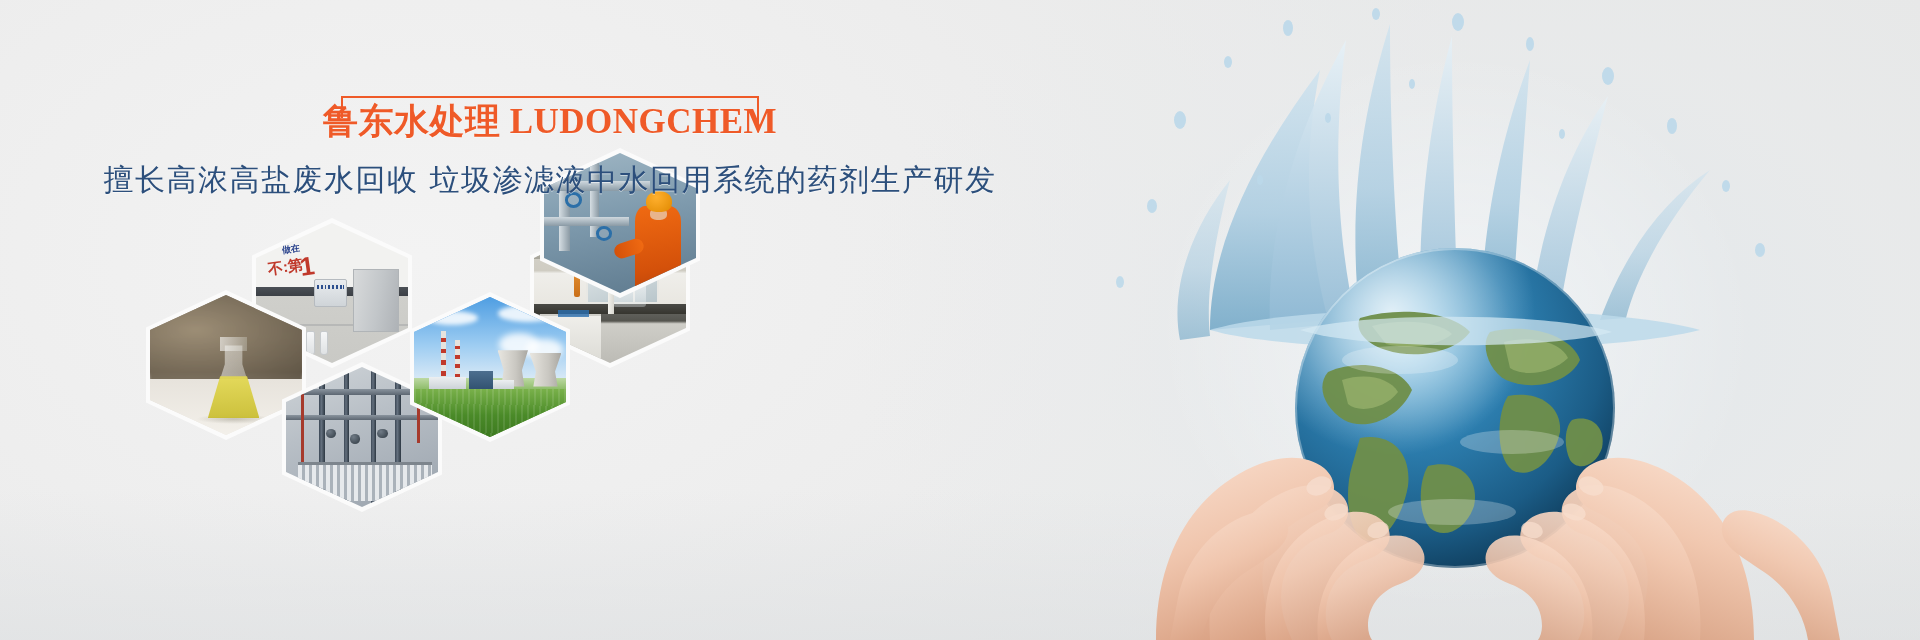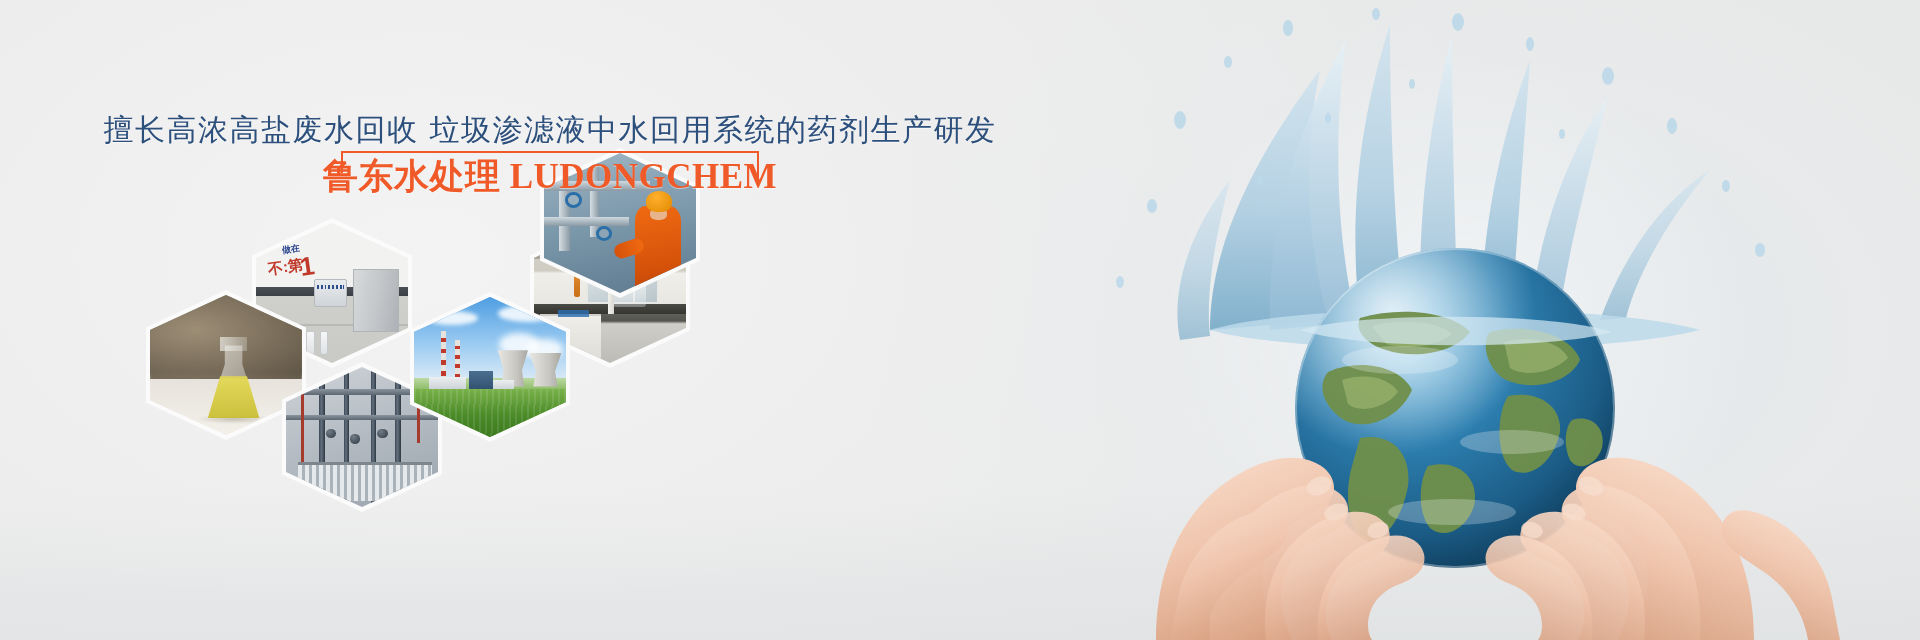--- a/index.html
+++ b/index.html
@@ -201,28 +201,28 @@
   #right-art { position:absolute; right:0; top:0; width:860px; height:640px; z-index:4; }
   #splash-svg, #globe-svg, #hands-svg { position:absolute; inset:0; width:100%; height:100%; }
 </style>
 </head>
 <body>
 
 <div id="banner">
 
   <div id="text-block">
 
-    <div id="subtitle">擅长高浓高盐废水回收  垃圾渗滤液中水回用系统的药剂生产研发</div>
-
     <div id="title-wrap">
       <span class="brk brk-top"></span>
       <span class="brk brk-left"></span>
       <span class="brk brk-right"></span>
       <span id="title-text">鲁东水处理 LUDONGCHEM</span>
     </div>
+
+    <div id="subtitle">擅长高浓高盐废水回收  垃圾渗滤液中水回用系统的药剂生产研发</div>
   </div>
 
   <div id="hex-cluster">
 
     <div class="hex hex-outer" style="left:252px; top:8px; width:160px; height:150px;">
       <div class="hex-inner">
         <div class="ph ph-lab1">
           <div class="lab1-floor-line"></div>
           <div class="lab1-cab2"></div>
           <div class="lab1-cabinet"></div>

